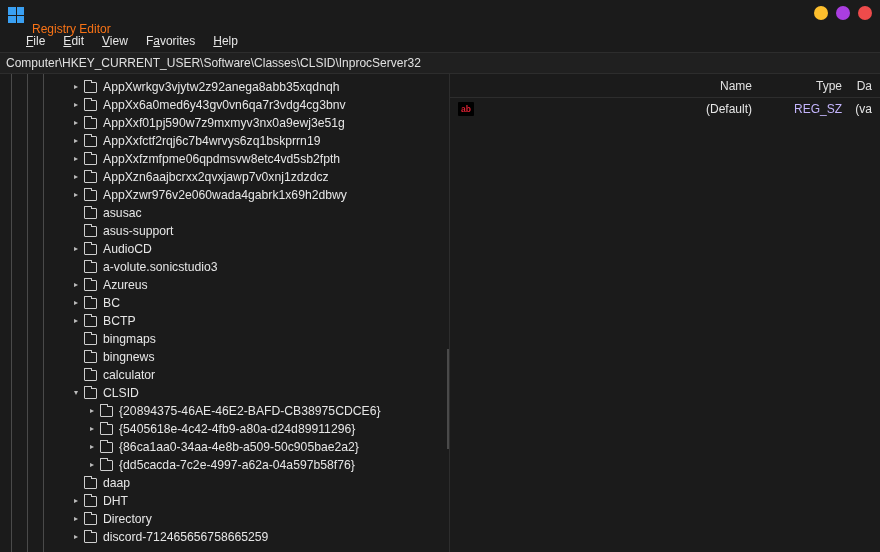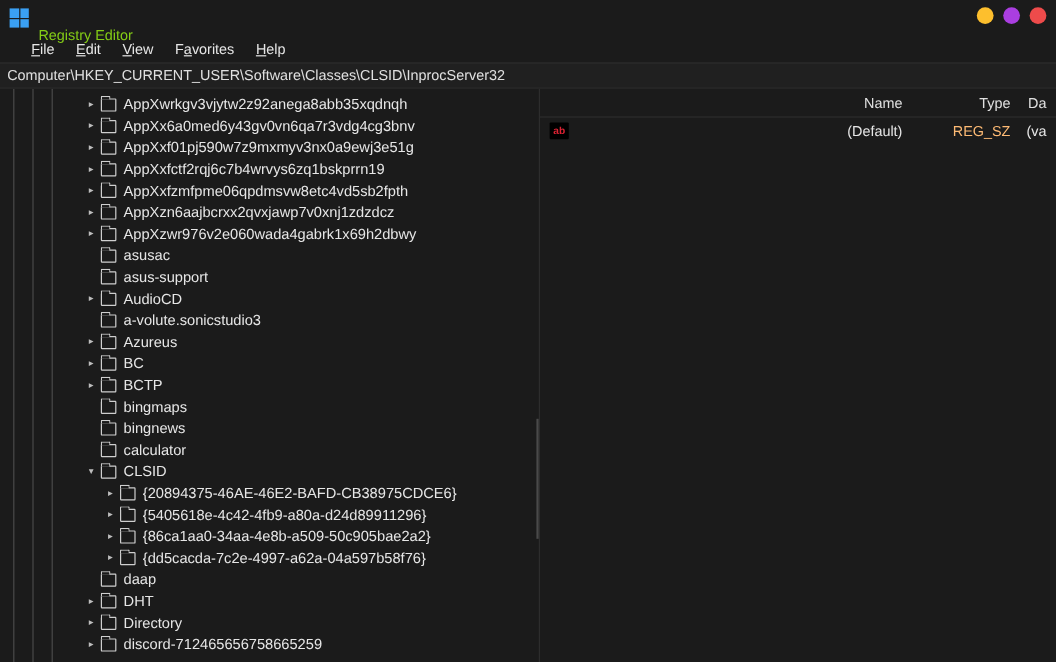--- a/index.html
+++ b/index.html
@@ -20,21 +20,21 @@
     align-items: center;
     padding: 0 8px;
     position: relative;
   }
   .app-icon {
     width: 16px; height: 16px; margin-right: 8px;
     display: grid; grid-template-columns: 1fr 1fr; grid-template-rows: 1fr 1fr;
     gap: 1px;
   }
   .app-icon span { background: #3aa0f3; }
-  .title-text { font-size: 12px; color: #84cc16; margin-top: 28px; }
+  .title-text { font-size: 12px; color: #f97316; margin-top: 28px; }
   .win-controls { position: absolute; right: 8px; top: 6px; display: flex; gap: 8px; }
   .dot { width: 14px; height: 14px; border-radius: 50%; }
   .dot.y { background: #fdbf2d; }
   .dot.p { background: #aa3ee0; }
   .dot.r { background: #ee4b4b; }
 
   .menubar {
     height: 22px;
     background: #1b1b1b;
     display: flex;
@@ -105,21 +105,21 @@
     margin-right: 6px;
     display: flex;
     align-items: center;
     justify-content: center;
     font-size: 8.5px;
     font-weight: 700;
     color: #d23;
     line-height: 1;
   }
   .value-name { flex: 1; color: #e6e6e6; }
-  .value-type { width: 90px; color: #fdba74; }
+  .value-type { width: 90px; color: #c4b5fd; }
   .value-data { width: 30px; color: #e6e6e6; }
 
   .tree {
     list-style: none;
     padding-left: 0;
   }
   .node {
     display: flex;
     align-items: center;
     height: 18px;

